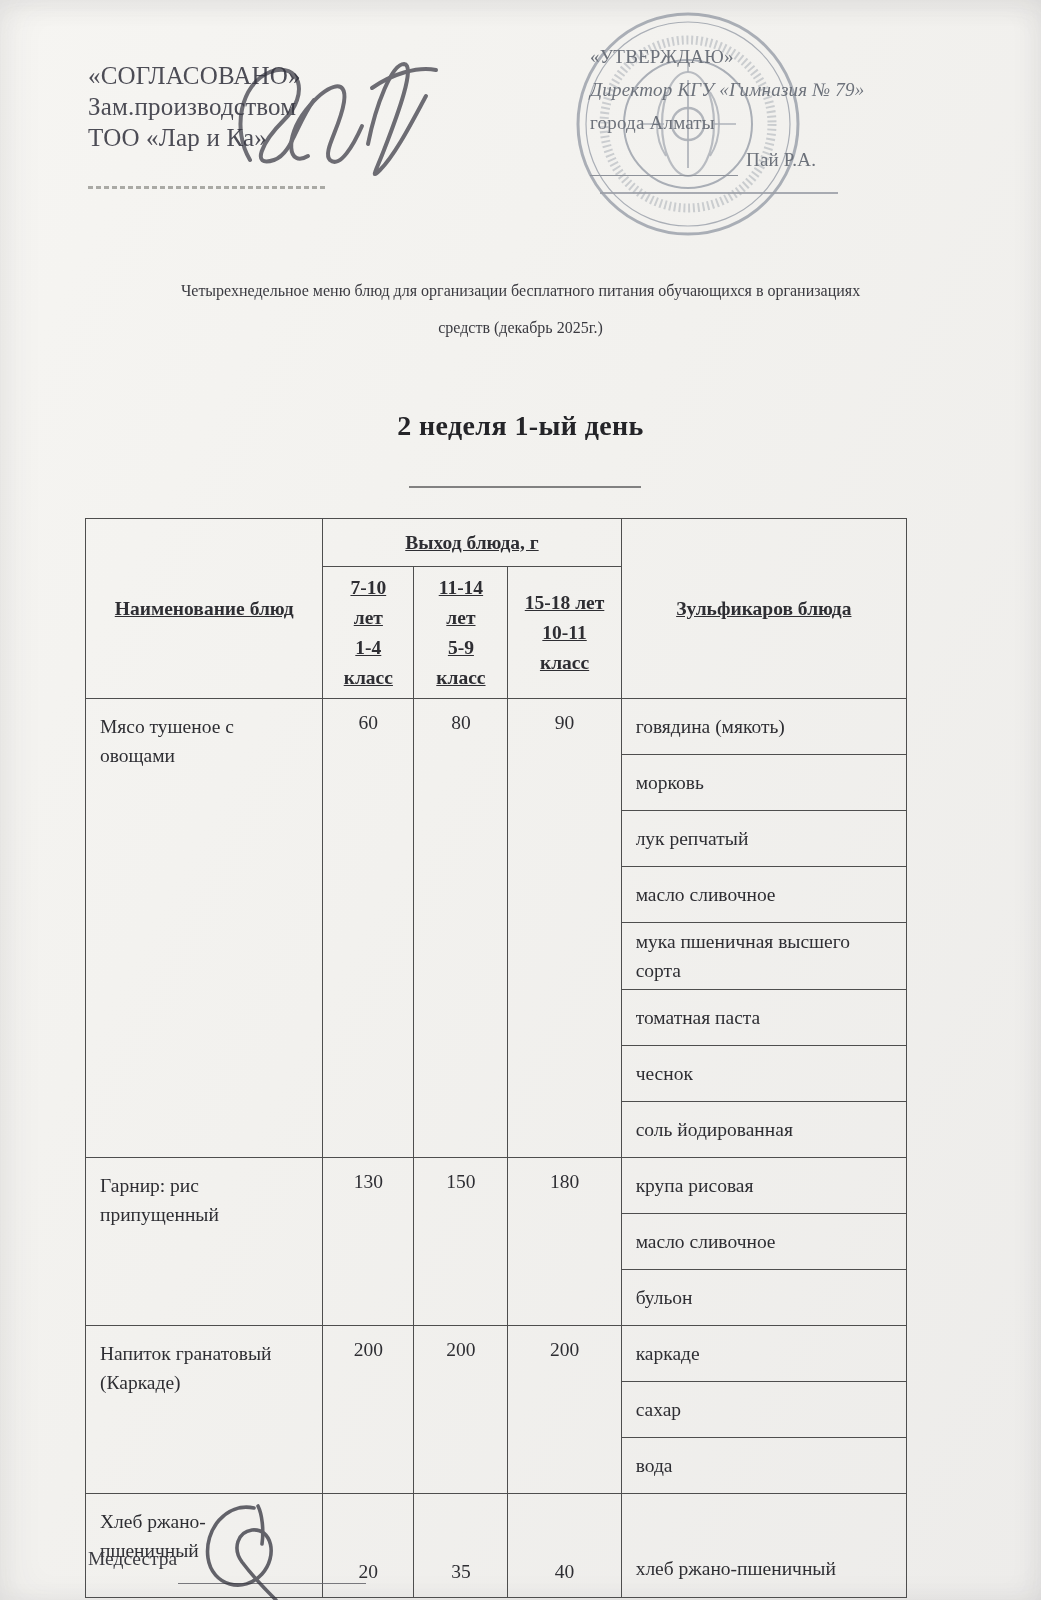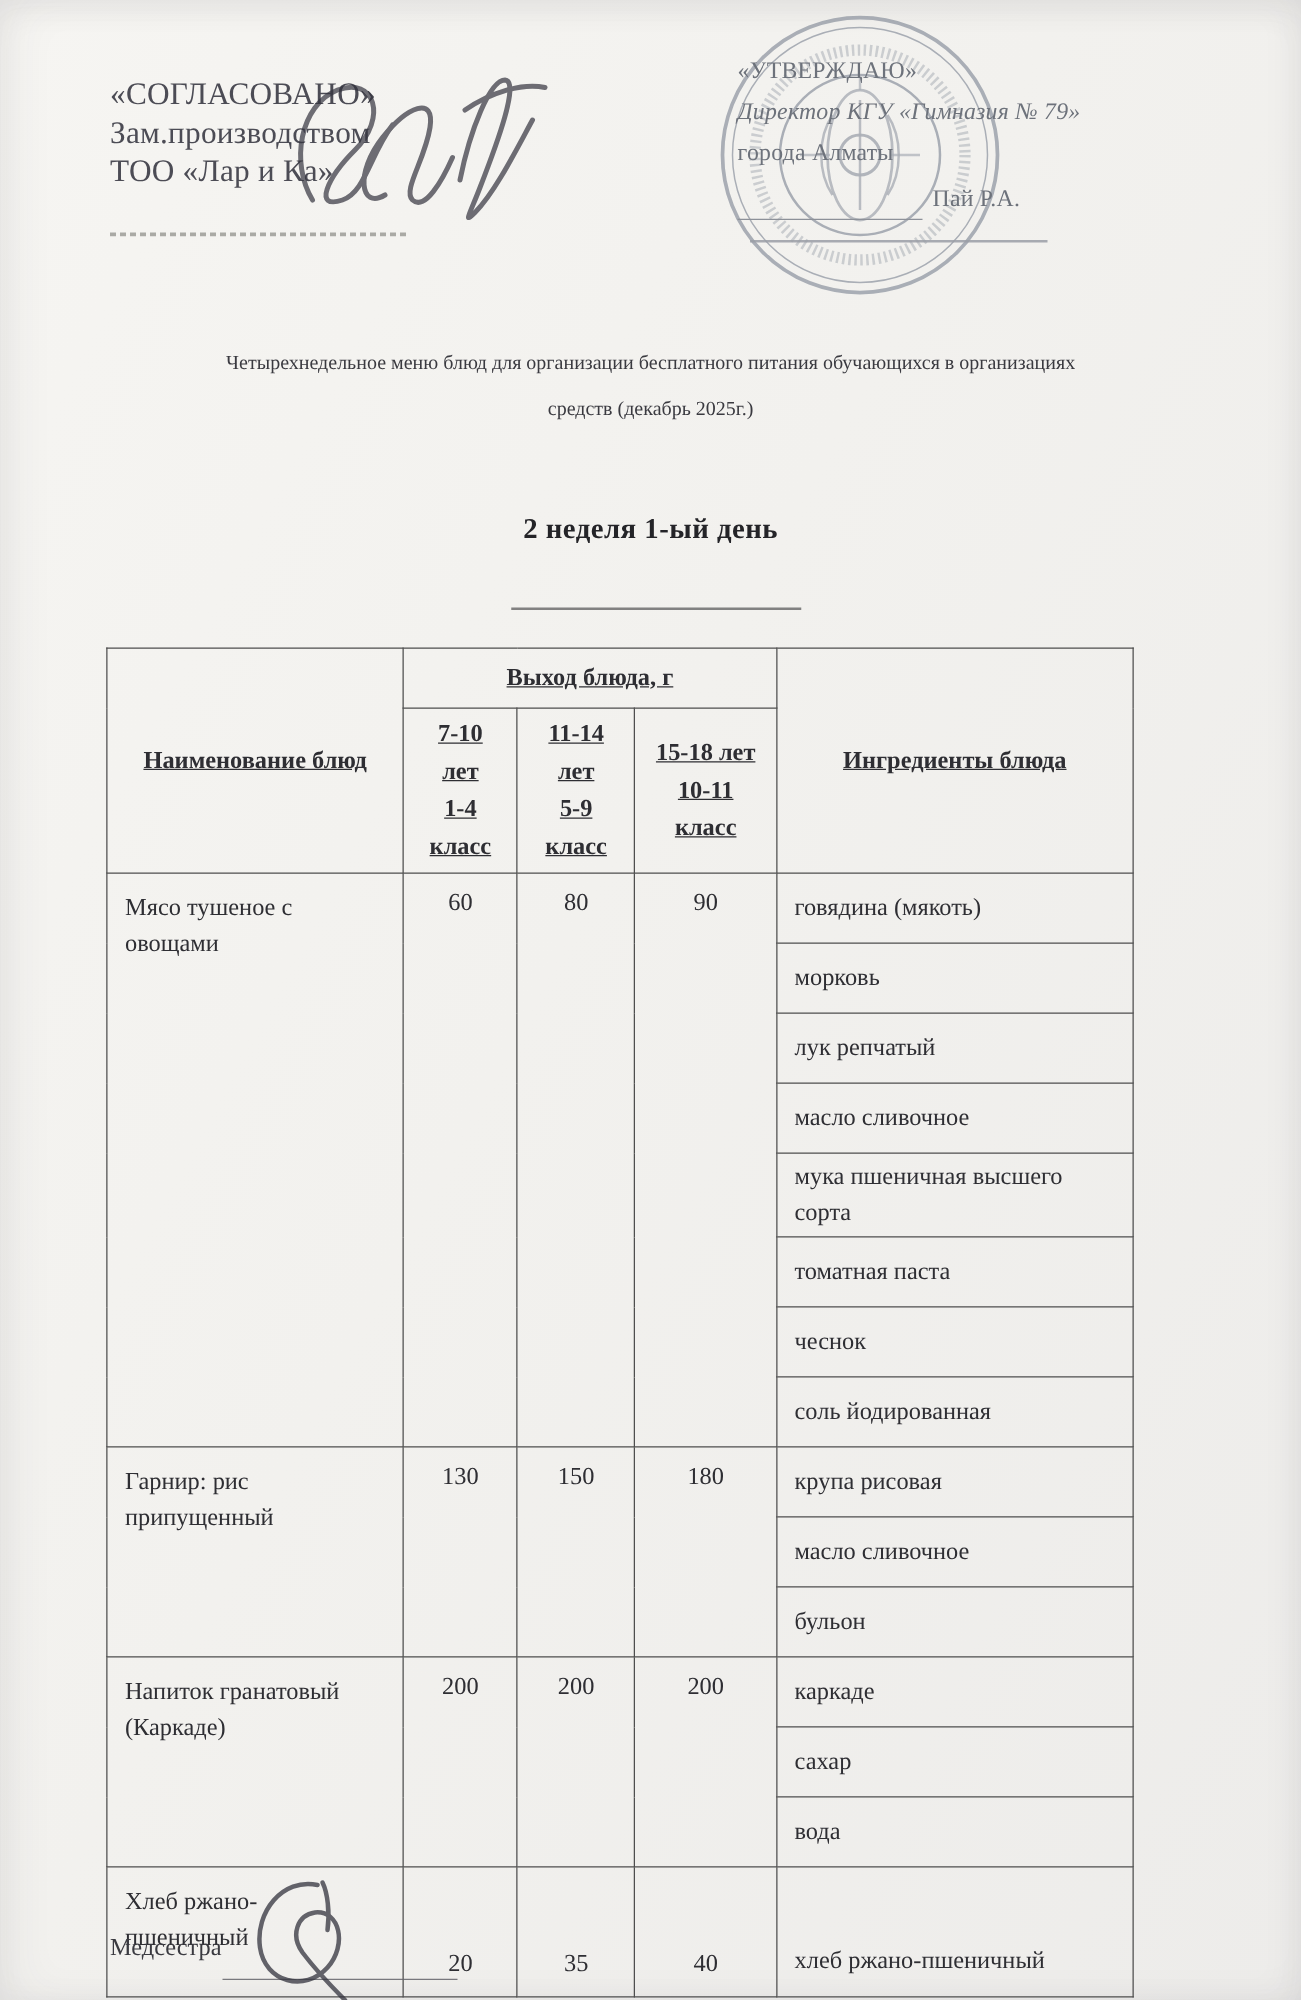--- a/index.html
+++ b/index.html
@@ -38,21 +38,21 @@
     opacity:0.62; filter:blur(0.4px);
   }
 
   
   .intro {
     position:absolute; left:70px; top:272px; width:901px;
     text-align:center; font-size:16px; line-height:37px; color:#3a3a40;
   }
   .doc-title {
     position:absolute; left:0; top:410px; width:1041px;
-    text-align:center; font-size:23px; font-weight:bold; color:#242428; letter-spacing:0.4px;
+    text-align:center; font-size:28px; font-weight:bold; color:#242428; letter-spacing:0.4px;
   }
   .title-underline { position:absolute; left:409px; top:486px; width:232px; border-top:2px solid #6d6d6d; opacity:0.85; }
 
   
   .menu-table-wrap { position:absolute; left:85px; top:518px; width:822px; }
   table.menu { width:822px; border-collapse:collapse; table-layout:fixed; }
   table.menu th, table.menu td {
     border:1.8px solid #4e4e4e; font-size:19.5px; color:#2e2e33;
     overflow:hidden;
   }
@@ -142,21 +142,21 @@
         <col class="col-dish">
           <col class="col-a1">
           <col class="col-a2">
           <col class="col-a3">
           <col class="col-ing">
       </colgroup>
       <thead>
         <tr class="head-top">
           <th class="name-th" rowspan="2">Наименование блюд</th>
           <th class="output-th" colspan="3">Выход блюда, г</th>
-          <th class="ing-th" rowspan="2">Ингредиенты блюда</th>
+          <th class="ing-th" rowspan="2">Зульфикаров блюда</th>
         </tr>
         <tr class="head-sub" id="age-row">
             <th class="age-th">
               <div>7-10</div>
               <div>лет</div>
               <div>1-4</div>
               <div>класс</div>
             </th>
             <th class="age-th">
               <div>11-14</div>

